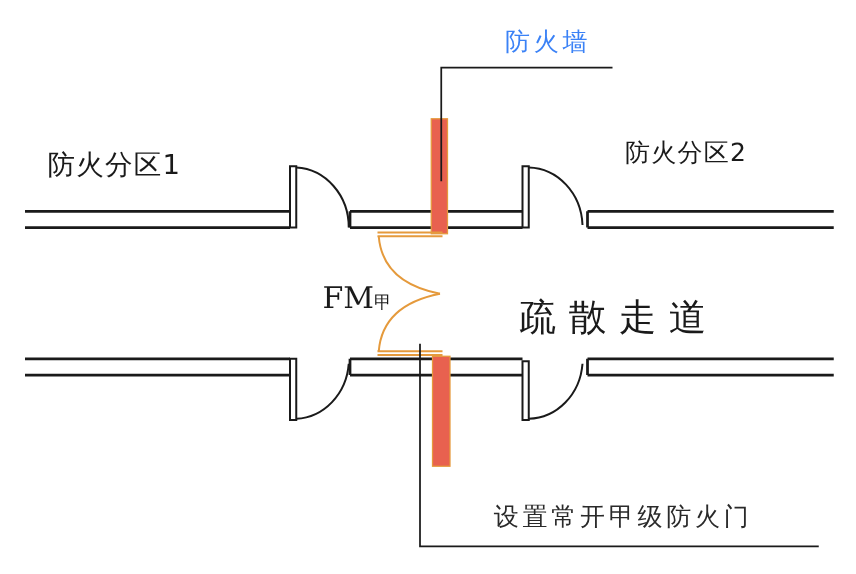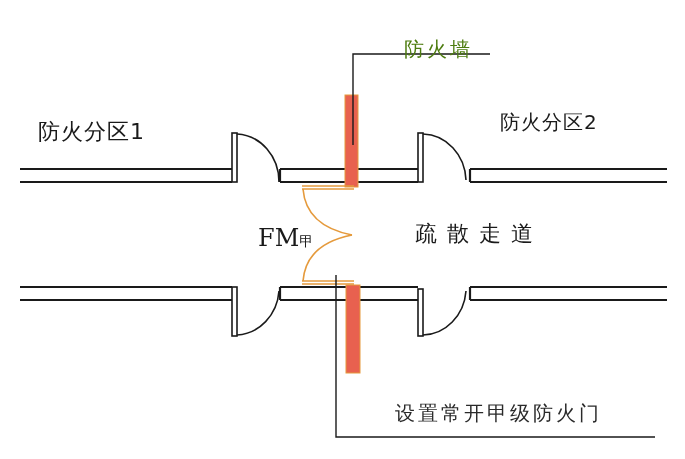--- a/index.html
+++ b/index.html
@@ -1,22 +1,22 @@
 <!DOCTYPE html>
 <html><head>
 <meta charset="utf-8">
 <style>
   html, body { margin: 0; padding: 0; background: #ffffff; }
   body { width: 685px; height: 459px; position: relative; overflow: hidden; font-family: "DejaVu Sans", sans-serif; }
   #canvas { position: absolute; left: 0; top: 0; }
   .label { position: absolute; color: #1a1a1a; white-space: nowrap; }
   .zone1 { left: 38px; top: 117px; font-size: 22px; letter-spacing: 1px; }
   .zone2 { left: 500px; top: 109px; font-size: 20px; letter-spacing: 1px; }
-  .corridor { left: 415px; top: 219px; font-size: 22px; letter-spacing: 10px; }
-  .firewall { left: 404px; top: 36px; font-size: 20px; letter-spacing: 3px; color: #4d7c0f; }
+  .corridor { left: 415px; top: 234px; font-size: 30px; letter-spacing: 10px; }
+  .firewall { left: 404px; top: 20px; font-size: 20px; letter-spacing: 3px; color: #3b82f6; }
   .doornote { left: 395px; top: 400px; font-size: 20px; letter-spacing: 3px; color: #2a2a2a; font-family: Liberation Mono, monospace; }
   .fm { left: 258px; top: 224px; font-size: 24px; font-family: "DejaVu Serif", serif; text-align: center; }
   .fm-sub { font-size: 14px; }
 </style>
 </head>
 <body>
 
 <svg id="canvas" width="685" height="459" viewBox="0 0 685 459" xmlns="http://www.w3.org/2000/svg">
   <g stroke="#1a1a1a" stroke-width="2.2" fill="none" stroke-linecap="butt">
 

